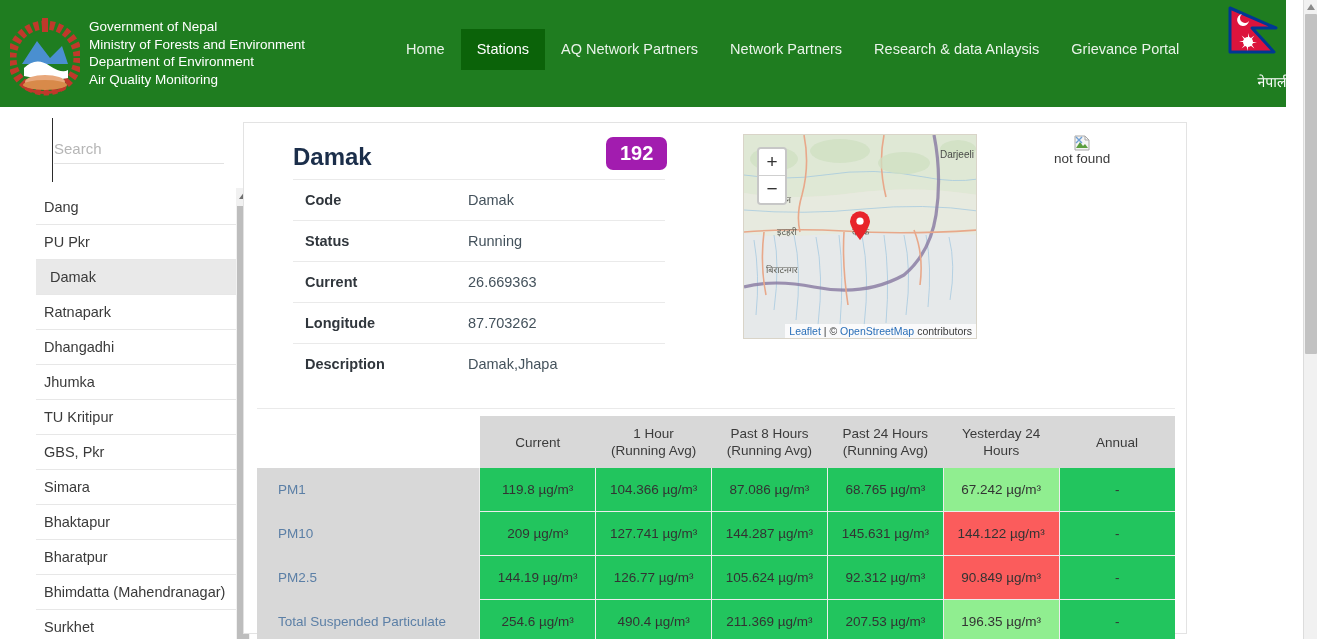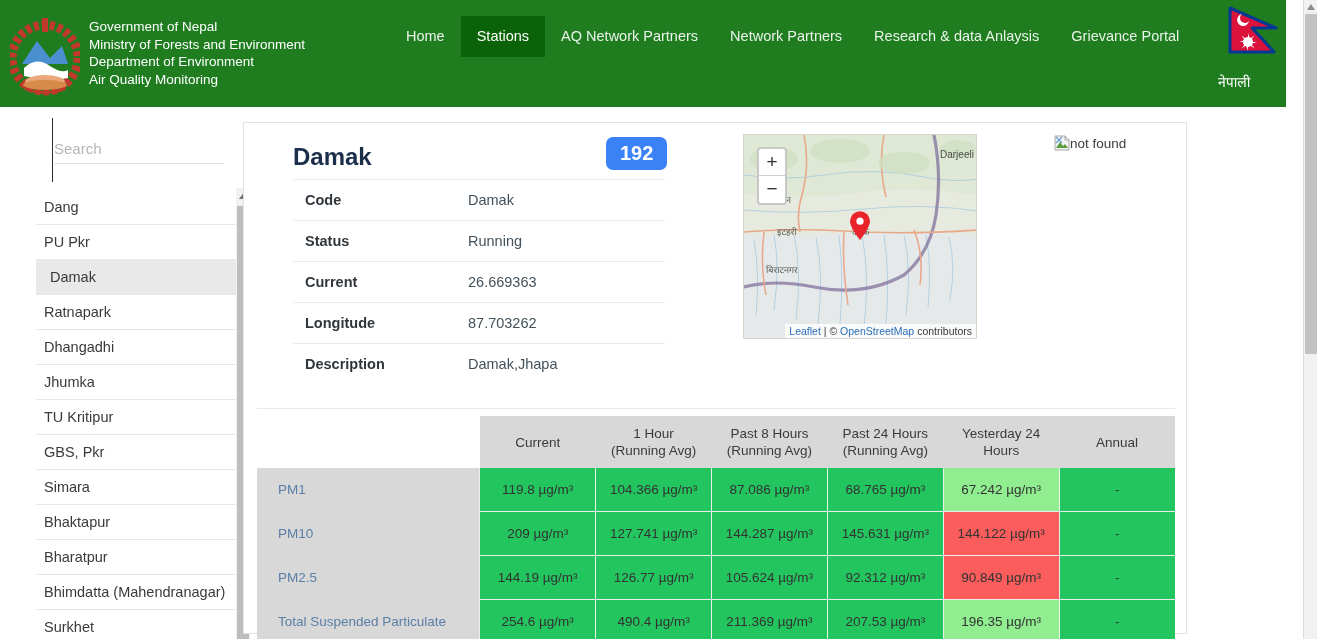--- a/index.html
+++ b/index.html
@@ -16,27 +16,27 @@
     position: absolute; left: 0; top: 0;
     width: 1286px; height: 107px;
     background: #1f7d20;
   }
   .emblem { position: absolute; left: 10px; top: 8px; width: 70px; height: 92px; }
   .gov-lines { position: absolute; left: 89px; top: 18px; }
   .gov-lines div {
     color: #ffffff; font-size: 13.5px; line-height: 17.6px;
     white-space: nowrap;
   }
-  .nav { position: absolute; left: 390px; top: 16px; display: flex; align-items: flex-start; }
+  .nav { position: absolute; left: 390px; top: 29px; display: flex; align-items: flex-start; }
   .nav-item {
     color: #e9f3e9; font-size: 14.5px; line-height: 1;
     padding: 13px 16px; white-space: nowrap; cursor: pointer;
   }
   .nav-item.active { background: #0b6309; color: #ffffff; }
-  .flag-wrap { position: absolute; left: 1218px; top: 4px; width: 72px; text-align:left; }
+  .flag-wrap { position: absolute; left: 1218px; top: 4px; width: 72px; text-align:right; }
   .flag-svg { display:block; margin: 0 auto; }
   .flag-label { color:#fff; font-size: 14px; margin-top: 2px; }
 
   
   .page-scrollbar {
     position: absolute; right: 0; top: 0; width: 14px; height: 639px;
     background: #f1f1f1; border-left: 1px solid #dcdcdc;
   }
   .page-scroll-up {
     position:absolute; top:0; left:0; width:14px; height:14px; background:#f1f1f1;
@@ -90,21 +90,21 @@
   }
 
   .detail-area { position: relative; height: 285px; }
 
   .station-title {
     position: absolute; left: 49px; top: 20px;
     font-size: 24px; font-weight: bold; color: #1b2e4a;
   }
   .aqi-badge {
     position: absolute; left: 362px; top: 14px;
-    background: #3b82f6; color: #ffffff;
+    background: #a21caf; color: #ffffff;
     font-size: 20px; font-weight: bold;
     padding: 5px 14px; border-radius: 7px;
   }
 
   .info-table { position: absolute; left: 49px; top: 56px; width: 372px; border-collapse: collapse; }
   .info-table td {
     padding: 12px 0 12px 0; font-size: 14.5px;
     border-top: 1px solid #eaeaea; vertical-align: middle;
   }
   .info-table tr:first-child td { border-top: 1px solid #eaeaea; }
@@ -134,21 +134,21 @@
   .map-attr {
     position: absolute; right: 0; bottom: 0; z-index: 5;
     background: rgba(255,255,255,0.78);
     font-size: 10.5px; color: #3b3b3b; padding: 1px 4px;
     white-space: nowrap;
   }
   .map-attr a { color: #2a6fb8; text-decoration: none; }
   .map-label { position:absolute; font-size:9px; color:#5a5a52; white-space:nowrap; z-index:3;}
 
   
-  .notfound { position: absolute; left: 810px; top: 12px; display: flex; align-items: center; }
+  .notfound { position: absolute; left: 810px; top: 12px; display: flex; align-items: center; flex-direction: column; }
   .notfound-text { font-size: 13.5px; color: #3b3b3b; }
 
   .card-divider { position:absolute; left:13px; top:285px; width:918px; height:1px; background:#eaeaea; }
 
   
   .data-wrap { position: absolute; left: 13px; top: 293px; width: 918px; }
   table.data { border-collapse: collapse; width: 918px; table-layout: fixed; }
   table.data th, table.data td { font-size: 13.5px; }
   table.data thead th {
     background: #d8d8d8; color: #3b3b3b; font-weight: normal;

